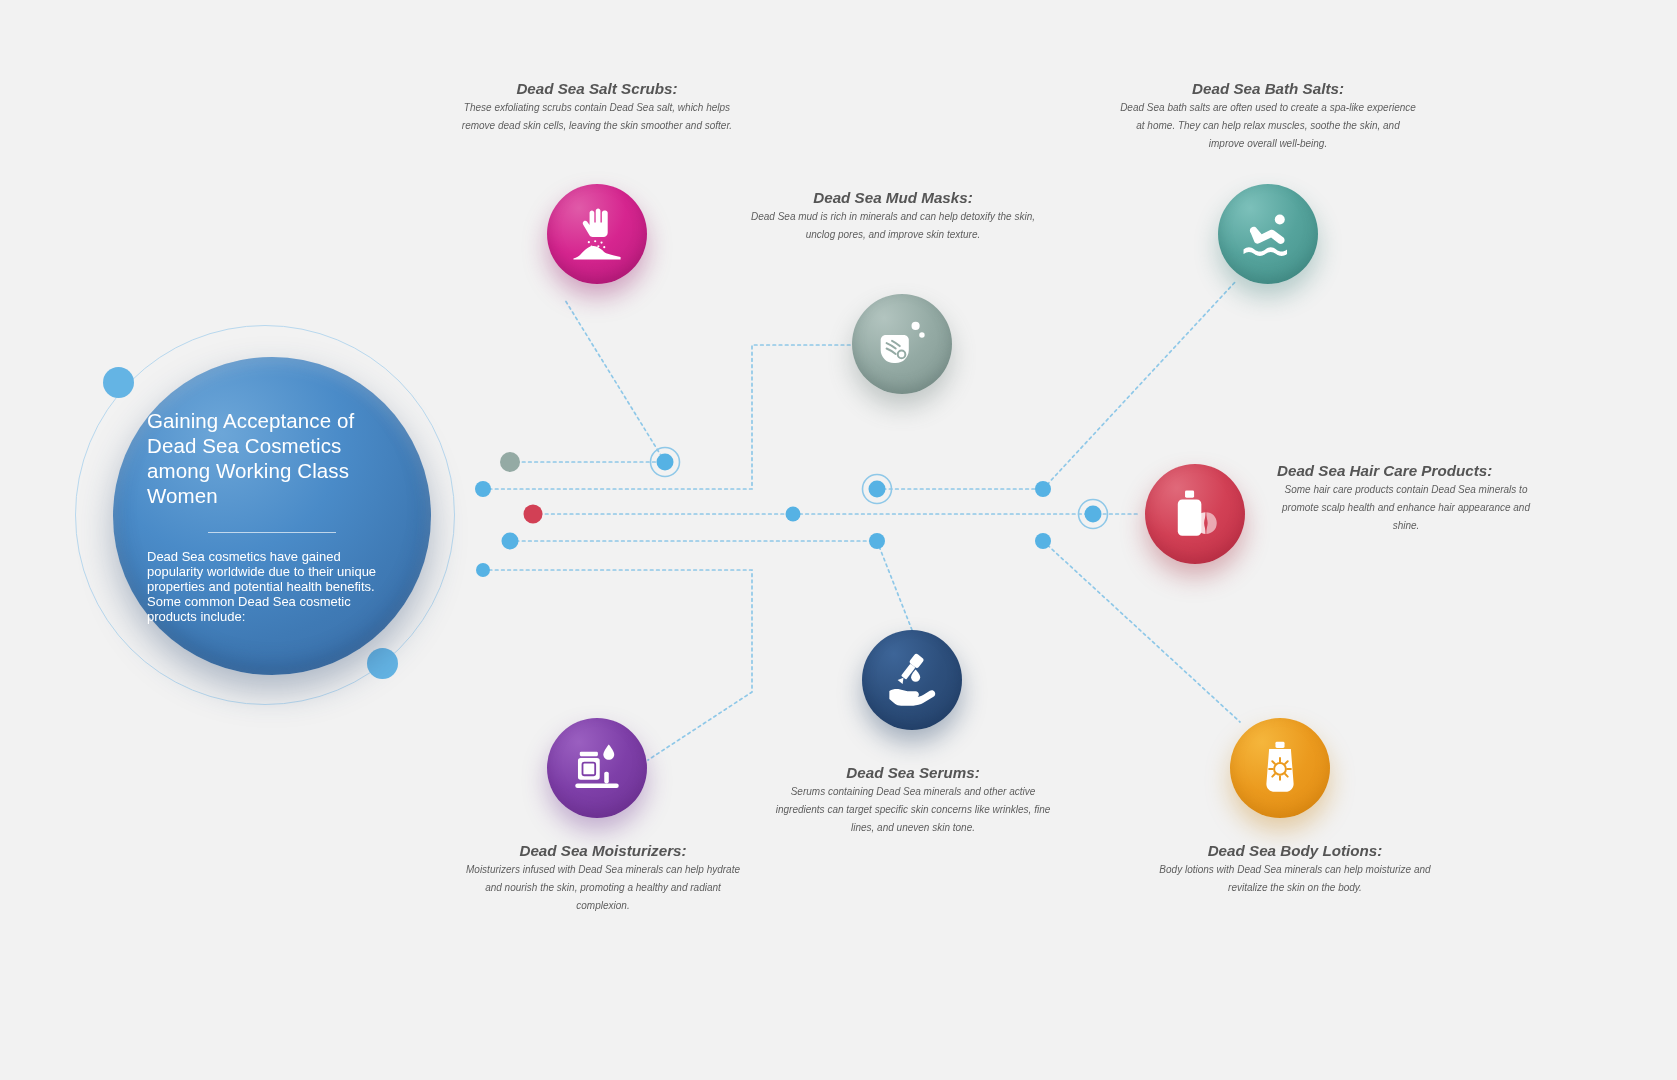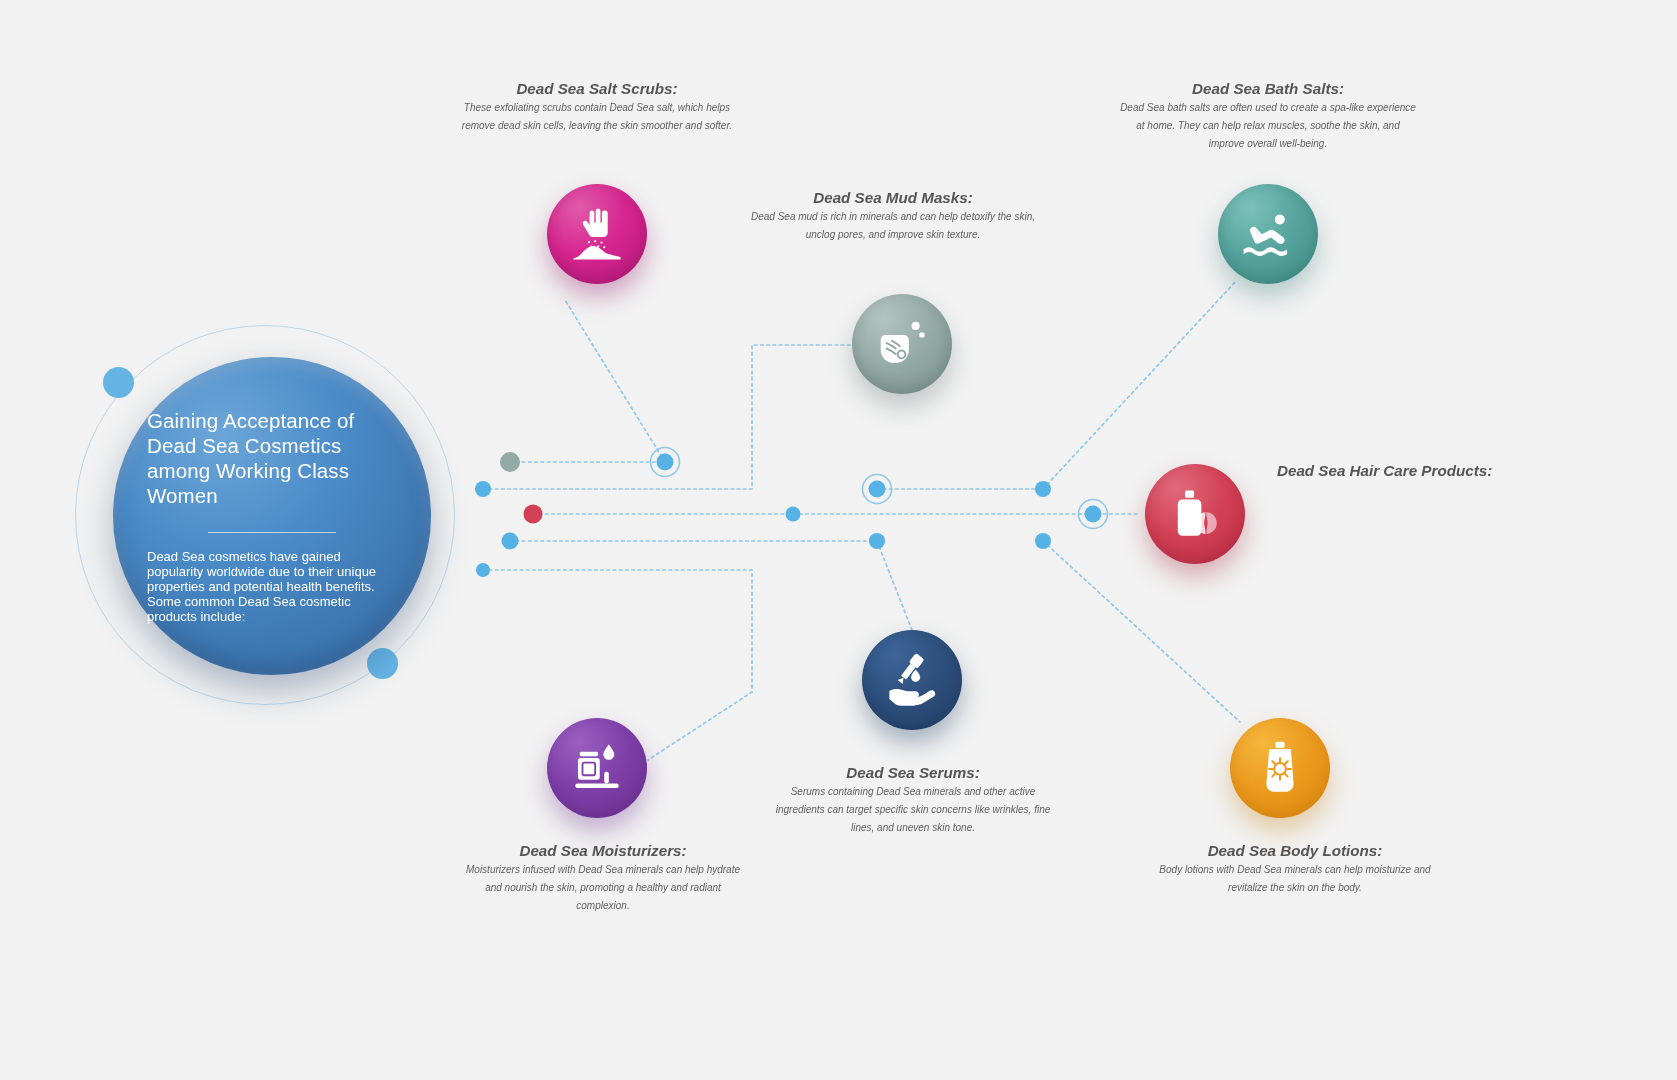--- a/index.html
+++ b/index.html
@@ -166,20 +166,21 @@
   <div class="node n-bath" style="left:1218px; top:184px;">
     <svg viewBox="0 0 64 64">
       <circle cx="45" cy="16" r="5.5"></circle>
       <path d="M13 31c-1.5-1.8-1.3-4.4.5-5.9s4.4-1.3 5.9.5l5.6 6.6 9.5-4.6c1.4-.7 3-.5 4.2.4l10 7.6c1.8 1.4 2.1 4 .7 5.8s-4 2.1-5.8.7l-8.2-6.3-13.3 6.5c-1.7.8-3.7.4-4.9-1.1z"></path>
       <path d="M5 49c4-3 8-3 12 0s8 3 12 0 8-3 12 0 8 3 12 0v5c-4 3-8 3-12 0s-8-3-12 0-8 3-12 0-8-3-12 0z"></path>
     </svg>
   </div>
 
   <div class="block ta-l" style="left:1277px; top:460px; width:258px;">
     <div class="hd">Dead Sea Hair Care Products:</div>
+    <div class="bd">Some hair care products contain Dead Sea minerals to promote scalp health and enhance hair appearance and shine.</div>
   </div>
   <div class="node n-hair" style="left:1145px; top:464px;">
     <svg viewBox="0 0 64 64">
       <rect x="21" y="6" width="10" height="8" rx="1.6"></rect>
       <path d="M18 16h16c2.8 0 5 2.2 5 5v30c0 2.8-2.2 5-5 5H18c-2.8 0-5-2.2-5-5V21c0-2.8 2.2-5 5-5z"></path>
       <path d="M44 30c7 0 12 5 12 12s-5 12-12 12c0-5 2-8 2-12s-2-7-2-12z" opacity=".55"></path>
       <path d="M44 30c-7 0-12 5-12 12s5 12 12 12c0-5-2-8-2-12s2-7 2-12z" opacity=".8"></path>
       <path d="M44 27v30" stroke="#d24055" stroke-width="2" fill="none" opacity=".45"></path>
     </svg>
   </div>

